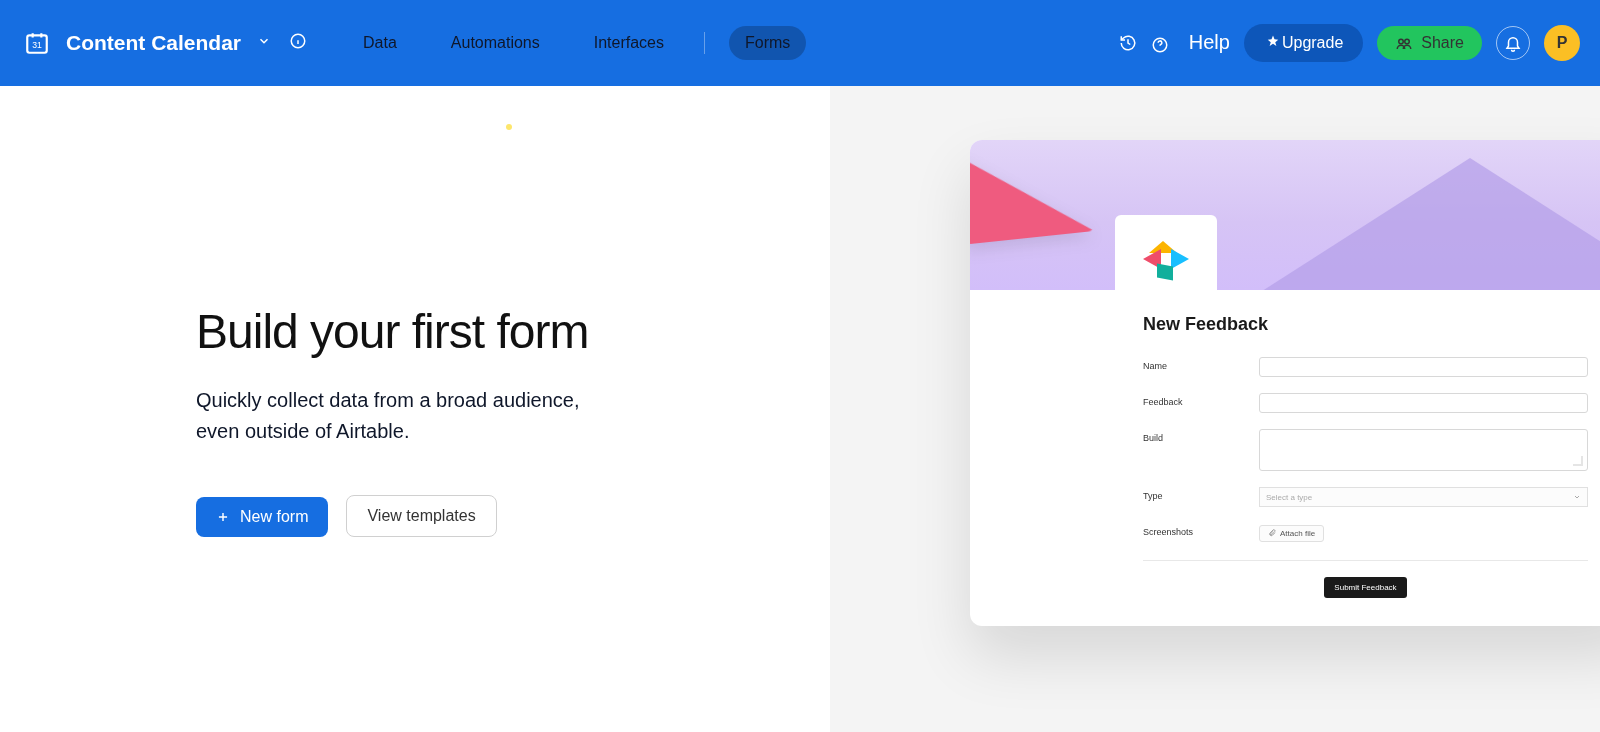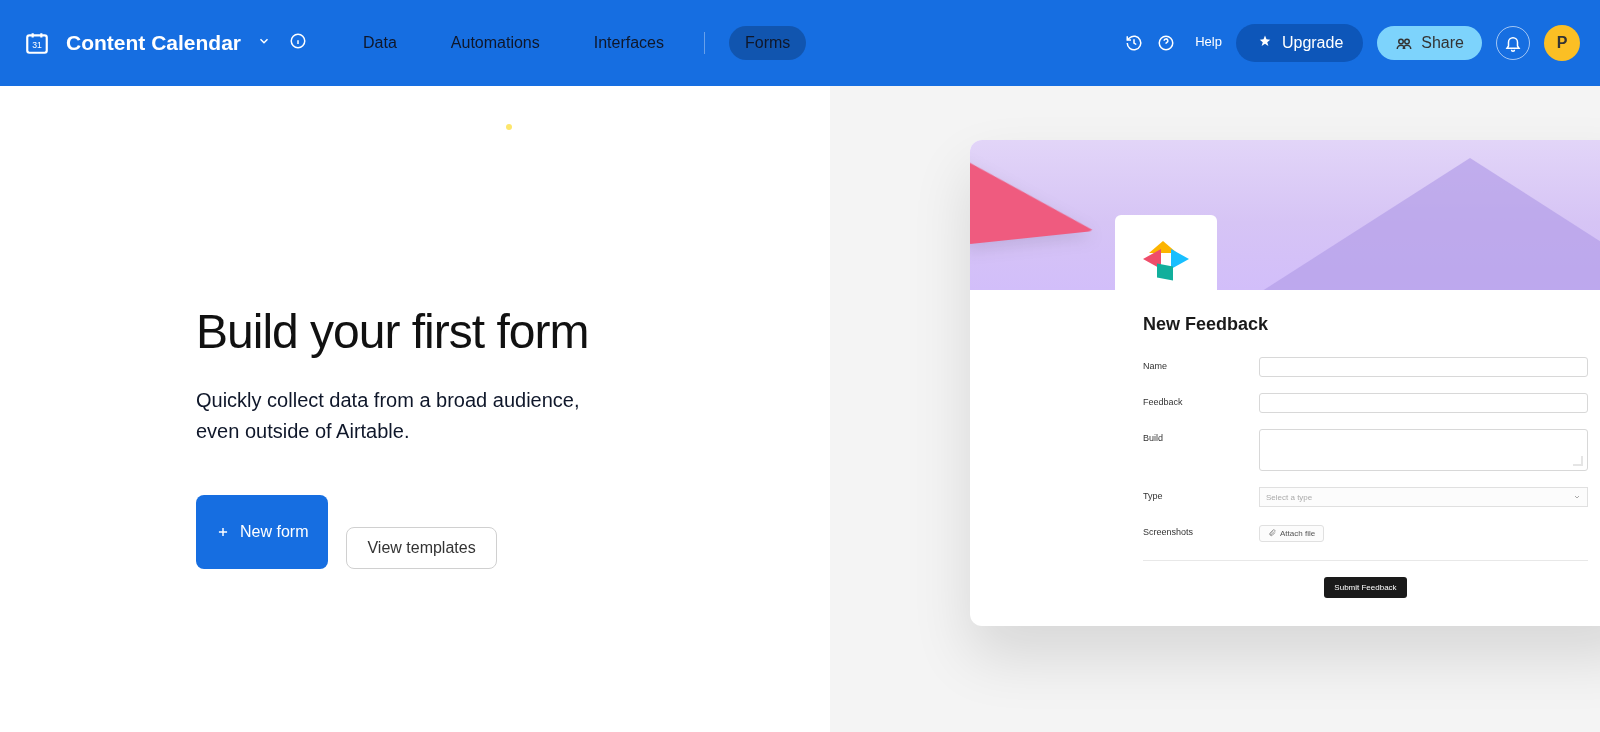--- a/index.html
+++ b/index.html
@@ -12,35 +12,35 @@
 .brand { font-size: 21px; font-weight: 700; margin-left: 4px; }
 .chev-down { margin-left: 4px; }
 .info-circle { margin-left: 6px; }
 
 .nav { display: flex; align-items: center; gap: 22px; margin-left: 40px; }
 .nav-item { font-size: 16px; color: #0f172a; padding: 8px 16px; border-radius: 18px; cursor: pointer; }
 .nav-item.active { background: rgba(0,0,0,0.22); font-weight: 500; }
 .nav-divider { width: 1px; height: 22px; background: rgba(255,255,255,0.35); margin: 0 2px; }
 
 .header-right { margin-left: auto; display: flex; align-items: center; gap: 14px; }
-.hdr-btn { display: flex; align-items: flex-start; gap: 20px; font-size: 13px; cursor: pointer; }
+.hdr-btn { display: flex; align-items: flex-end; gap: 20px; font-size: 20px; cursor: pointer; }
 .hdr-icon-btn { width: 34px; height: 34px; border-radius: 50%; border: 1.5px solid rgba(255,255,255,0.6); display: flex; align-items: center; justify-content: center; cursor: pointer; }
-.upgrade-btn { background: #0d56b9; padding: 10px 20px; border-radius: 20px; display: flex; align-items: flex-end; gap: 8px; cursor: pointer; }
-.share-btn { background: #7dd3fc; color: #333; padding: 8px 18px; border-radius: 20px; display: flex; align-items: center; gap: 8px; cursor: pointer; justify-content: center; }
+.upgrade-btn { background: #0d56b9; padding: 10px 20px; border-radius: 20px; display: flex; align-items: flex-end; cursor: pointer; }
+.share-btn { background: #22c55e; color: #333; padding: 8px 18px; border-radius: 20px; display: flex; align-items: center; gap: 8px; cursor: pointer; justify-content: center; }
 .avatar { width: 36px; height: 36px; border-radius: 50%; background: #fbbf24; color: #333; display: flex; align-items: center; justify-content: center; font-weight: 600; cursor: pointer; }
 
 
 .main { display: flex; height: calc(732px - 68px); }
 .left-pane { flex: 0 0 830px; padding: 220px 60px 0 196px; position: relative; }
 .y-dot { position: absolute; top: 38px; left: 506px; width: 6px; height: 6px; background: #fde047; border-radius: 50%; opacity:.8;}
 .headline { font-size: 48px; font-weight: 400; color: #111; letter-spacing: -1px; line-height: 1.1; }
 .subtext { font-size: 20px; color: #0f172a; margin-top: 26px; line-height: 1.55; max-width: 420px; }
-.cta-row { display: flex; gap: 18px; margin-top: 48px; }
+.cta-row { display: flex; gap: 18px; margin-top: 48px; align-items: flex-end; }
 .new-form-btn { background: #166ee1; color: #fff; border: none; border-radius: 8px; padding: 11px 20px; font-size: 16px; font-weight: 500; display: flex; align-items: center; gap: 10px; cursor: pointer; }
-.view-templates-btn { background: #fff; color: #333; border: 1px solid #d0d0d0; border-radius: 8px; padding: 11px 20px; font-size: 16px; cursor: pointer; margin-top: 32px; }
+.view-templates-btn { background: #fff; color: #333; border: 1px solid #d0d0d0; border-radius: 8px; padding: 11px 20px; font-size: 16px; cursor: pointer; }
 
 
 .right-pane { flex: 1; background: #f4f4f4; position: relative; overflow: hidden; }
 .preview-card { position: absolute; top: 54px; left: 140px; right: -40px; background: #fff; border-radius: 12px 0 0 12px; box-shadow: 0 30px 60px rgba(0,0,0,0.12); overflow: hidden; }
 .preview-header { height: 150px; background: linear-gradient(180deg,#e2d5f8 0%, #d6c4f5 55%, #d2befa 100%); position: relative; overflow: hidden; }
 .pink-triangle { position: absolute; top: 8px; left: -10px; width: 0; height: 0; border-left: 0 solid transparent; border-right: 130px solid transparent; border-bottom: 90px solid #ef5b7f; transform: rotate(-6deg); filter: drop-shadow(0 6px 8px rgba(0,0,0,0.1)); border-radius: 6px; }
 .purple-mountain { position: absolute; top: 18px; right: -80px; width: 0; height: 0; border-left: 250px solid transparent; border-right: 250px solid transparent; border-bottom: 160px solid #b49ee8; opacity: .7; }
 .logo-card { position: absolute; top: 75px; left: 145px; background: #fff; border-radius: 6px 6px 0 0; padding: 26px 28px 12px 28px; z-index:2;}
 
 .form-body { background: #fff; padding: 24px 28px 28px 28px; margin-left:145px; margin-right:24px;}

